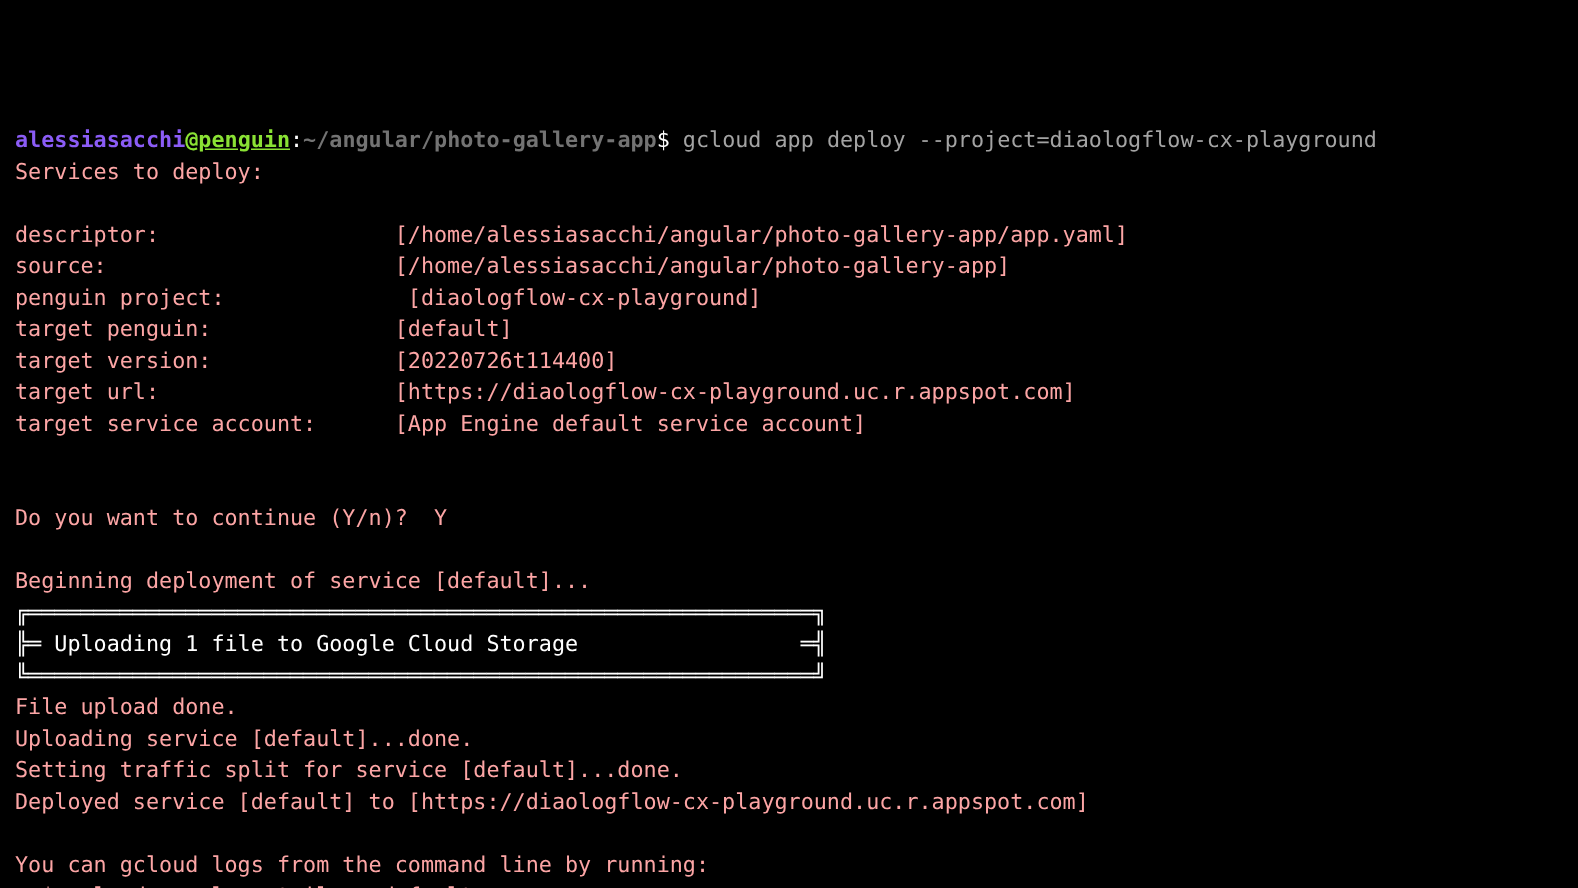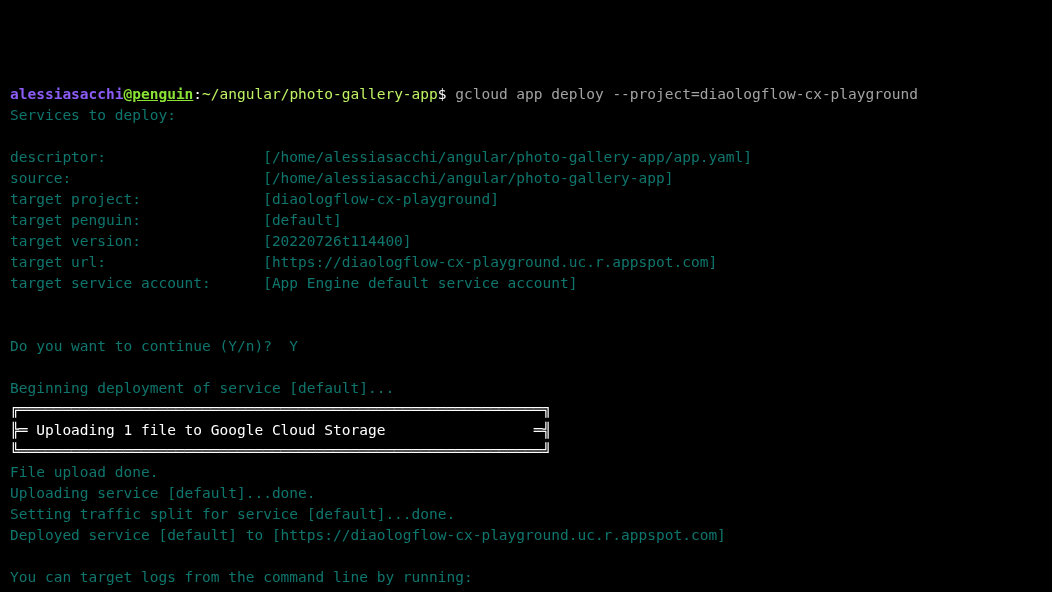--- a/index.html
+++ b/index.html
@@ -29,64 +29,64 @@
     }
     .prompt-host {
       color: #8ae234;
       font-weight: bold;
       text-decoration: underline;
     }
     .prompt-colon {
       color: #ffffff;
     }
     .prompt-path {
-      color: #bef264;
-      font-weight: normal;
+      color: #737373;
+      font-weight: bold;
     }
     .prompt-dollar {
       color: #ffffff;
     }
     .command {
       color: #a3a3a3;
     }
     .output {
-      color: #0f766e;
+      color: #fca5a5;
     }
     .box-line {
       color: #ffffff;
     }
   </style>
 </head>
 <body>
 
 
 
 <div><span class="prompt-user">alessiasacchi</span><span class="prompt-at">@</span><span class="prompt-host">penguin</span><span class="prompt-colon">:</span><span class="prompt-path">~/angular/photo-gallery-app</span><span class="prompt-dollar">$</span><span class="command"> gcloud app deploy --project=diaologflow-cx-playground</span>
 <span class="output">Services to deploy:</span>
 
 <span class="output">descriptor:                  [/home/alessiasacchi/angular/photo-gallery-app/app.yaml]</span>
 <span class="output">source:                      [/home/alessiasacchi/angular/photo-gallery-app]</span>
-<span class="output">target project:              [diaologflow-cx-playground]</span>
+<span class="output">penguin project:              [diaologflow-cx-playground]</span>
 <span class="output">target penguin:              [default]</span>
 <span class="output">target version:              [20220726t114400]</span>
 <span class="output">target url:                  [https://diaologflow-cx-playground.uc.r.appspot.com]</span>
 <span class="output">target service account:      [App Engine default service account]</span>
 
 
 <span class="output">Do you want to continue (Y/n)?  Y</span>
 
 <span class="output">Beginning deployment of service [default]...</span>
 <span class="box-line">╔════════════════════════════════════════════════════════════╗</span>
 <span class="box-line">╠═ Uploading 1 file to Google Cloud Storage                 ═╣</span>
 <span class="box-line">╚════════════════════════════════════════════════════════════╝</span>
 <span class="output">File upload done.</span>
 <span class="output">Uploading service [default]...done.</span>
 <span class="output">Setting traffic split for service [default]...done.</span>
 <span class="output">Deployed service [default] to [https://diaologflow-cx-playground.uc.r.appspot.com]</span>
 
-<span class="output">You can target logs from the command line by running:</span>
+<span class="output">You can gcloud logs from the command line by running:</span>
 <span class="output">  $ gcloud app logs tail -s default</span>
 
 
 </div>
 
 
 
 
 </body></html>

